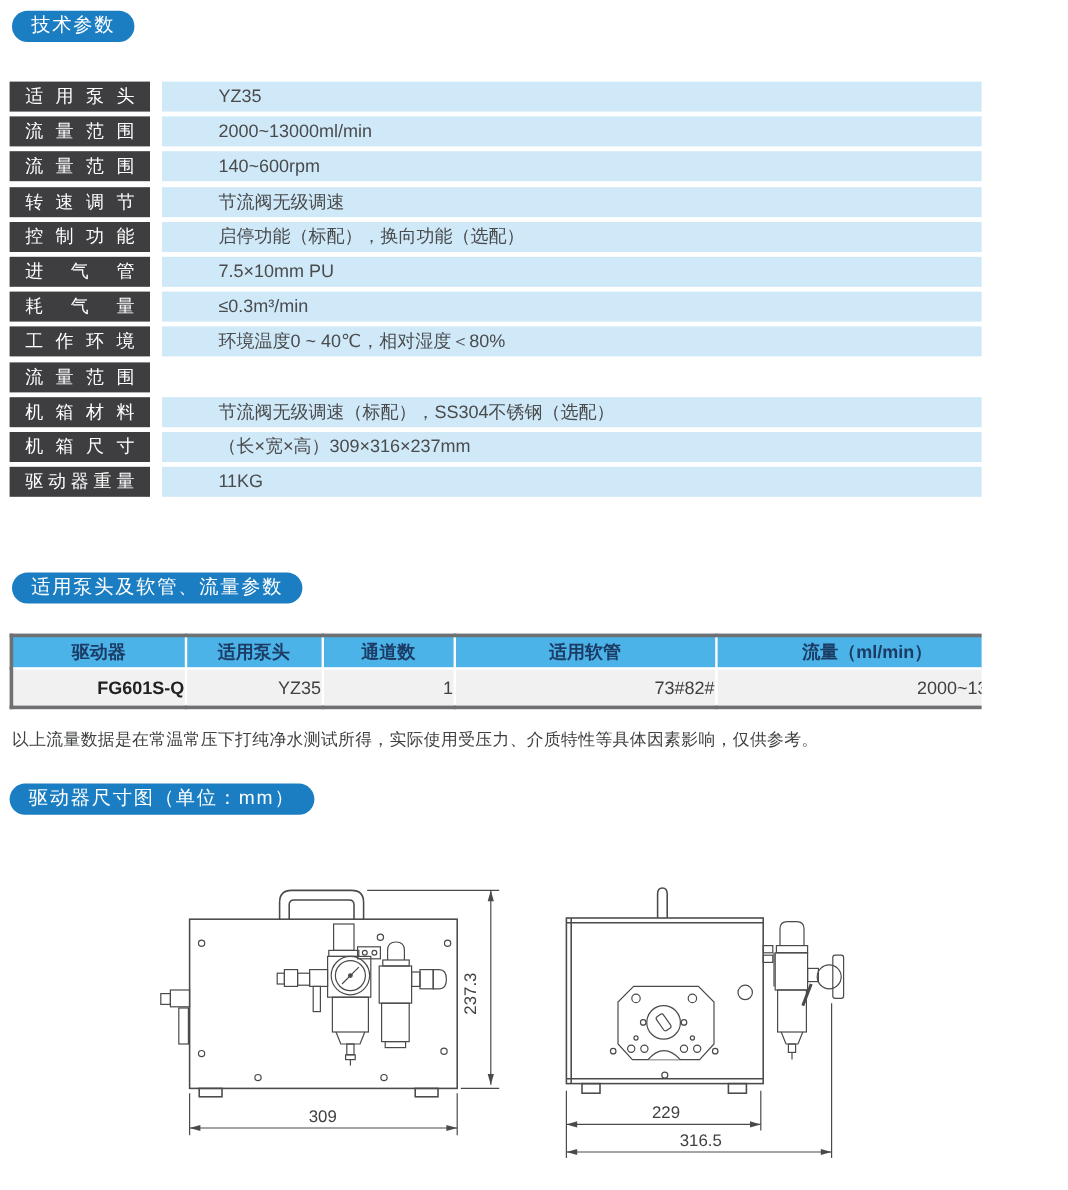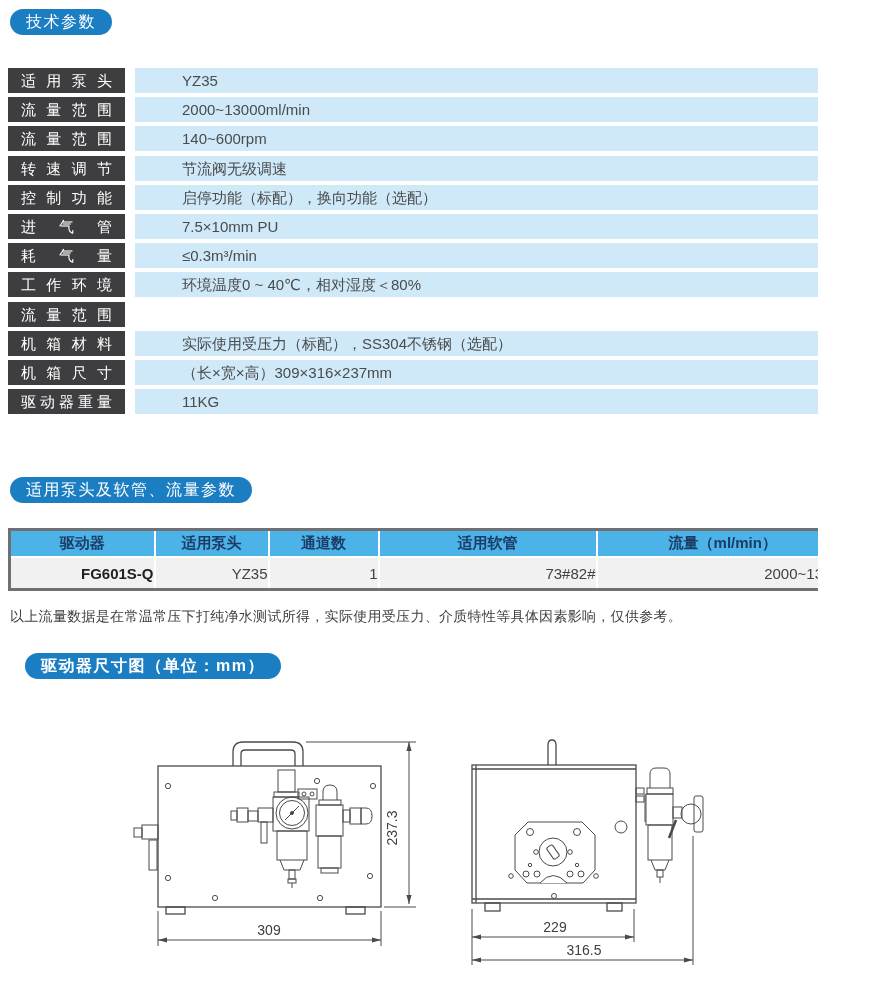--- a/index.html
+++ b/index.html
@@ -85,21 +85,21 @@
       </div>
     <div class="spec-row">
         <div class="spec-label">工作环境</div>
         <div class="spec-value">环境温度0 ~ 40℃，相对湿度＜80%</div>
       </div>
     <div class="spec-row">
         <div class="spec-label">流量范围</div>
       </div>
     <div class="spec-row">
         <div class="spec-label">机箱材料</div>
-        <div class="spec-value">实际使用受压力（标配），SS304不锈钢（选配）</div>
+        <div class="spec-value">节流阀无级调速（标配），SS304不锈钢（选配）</div>
       </div>
     <div class="spec-row">
         <div class="spec-label">机箱尺寸</div>
         <div class="spec-value">（长×宽×高）309×316×237mm</div>
       </div>
     <div class="spec-row">
         <div class="spec-label">驱动器重量</div>
         <div class="spec-value">11KG</div>
       </div>
   </div>
@@ -129,21 +129,21 @@
         <td>1</td>
         <td>73#82#</td>
         <td>2000~13000</td>
       </tr>
     </tbody>
       </table>
   </div>
 
   <div class="note">以上流量数据是在常温常压下打纯净水测试所得，实际使用受压力、介质特性等具体因素影响，仅供参考。</div>
 
-  <div class="badge" style="left:25px;top:653px;font-weight:bold;">驱动器尺寸图（单位：mm）</div>
+  <div class="badge" style="left:8px;top:653px;">驱动器尺寸图（单位：mm）</div>
 
   <svg class="drawing" style="left:120px;top:712px;" width="320" height="268" viewBox="0 0 320 268">
     <g stroke="#4a4a4c" fill="none" stroke-width="1.3">
       <path d="M113,54 V40 Q113,30 123,30 H173 Q183,30 183,40 V54"></path>
       <path d="M121,54 V42 Q121,38 125,38 H171 Q175,38 175,42 V54"></path>
       <rect x="38" y="54" width="223" height="141"></rect>
       <rect x="46" y="195" width="19" height="7"></rect>
       <rect x="226" y="195" width="19" height="7"></rect>
     </g>
     <g stroke="#4a4a4c" fill="none" stroke-width="1">

